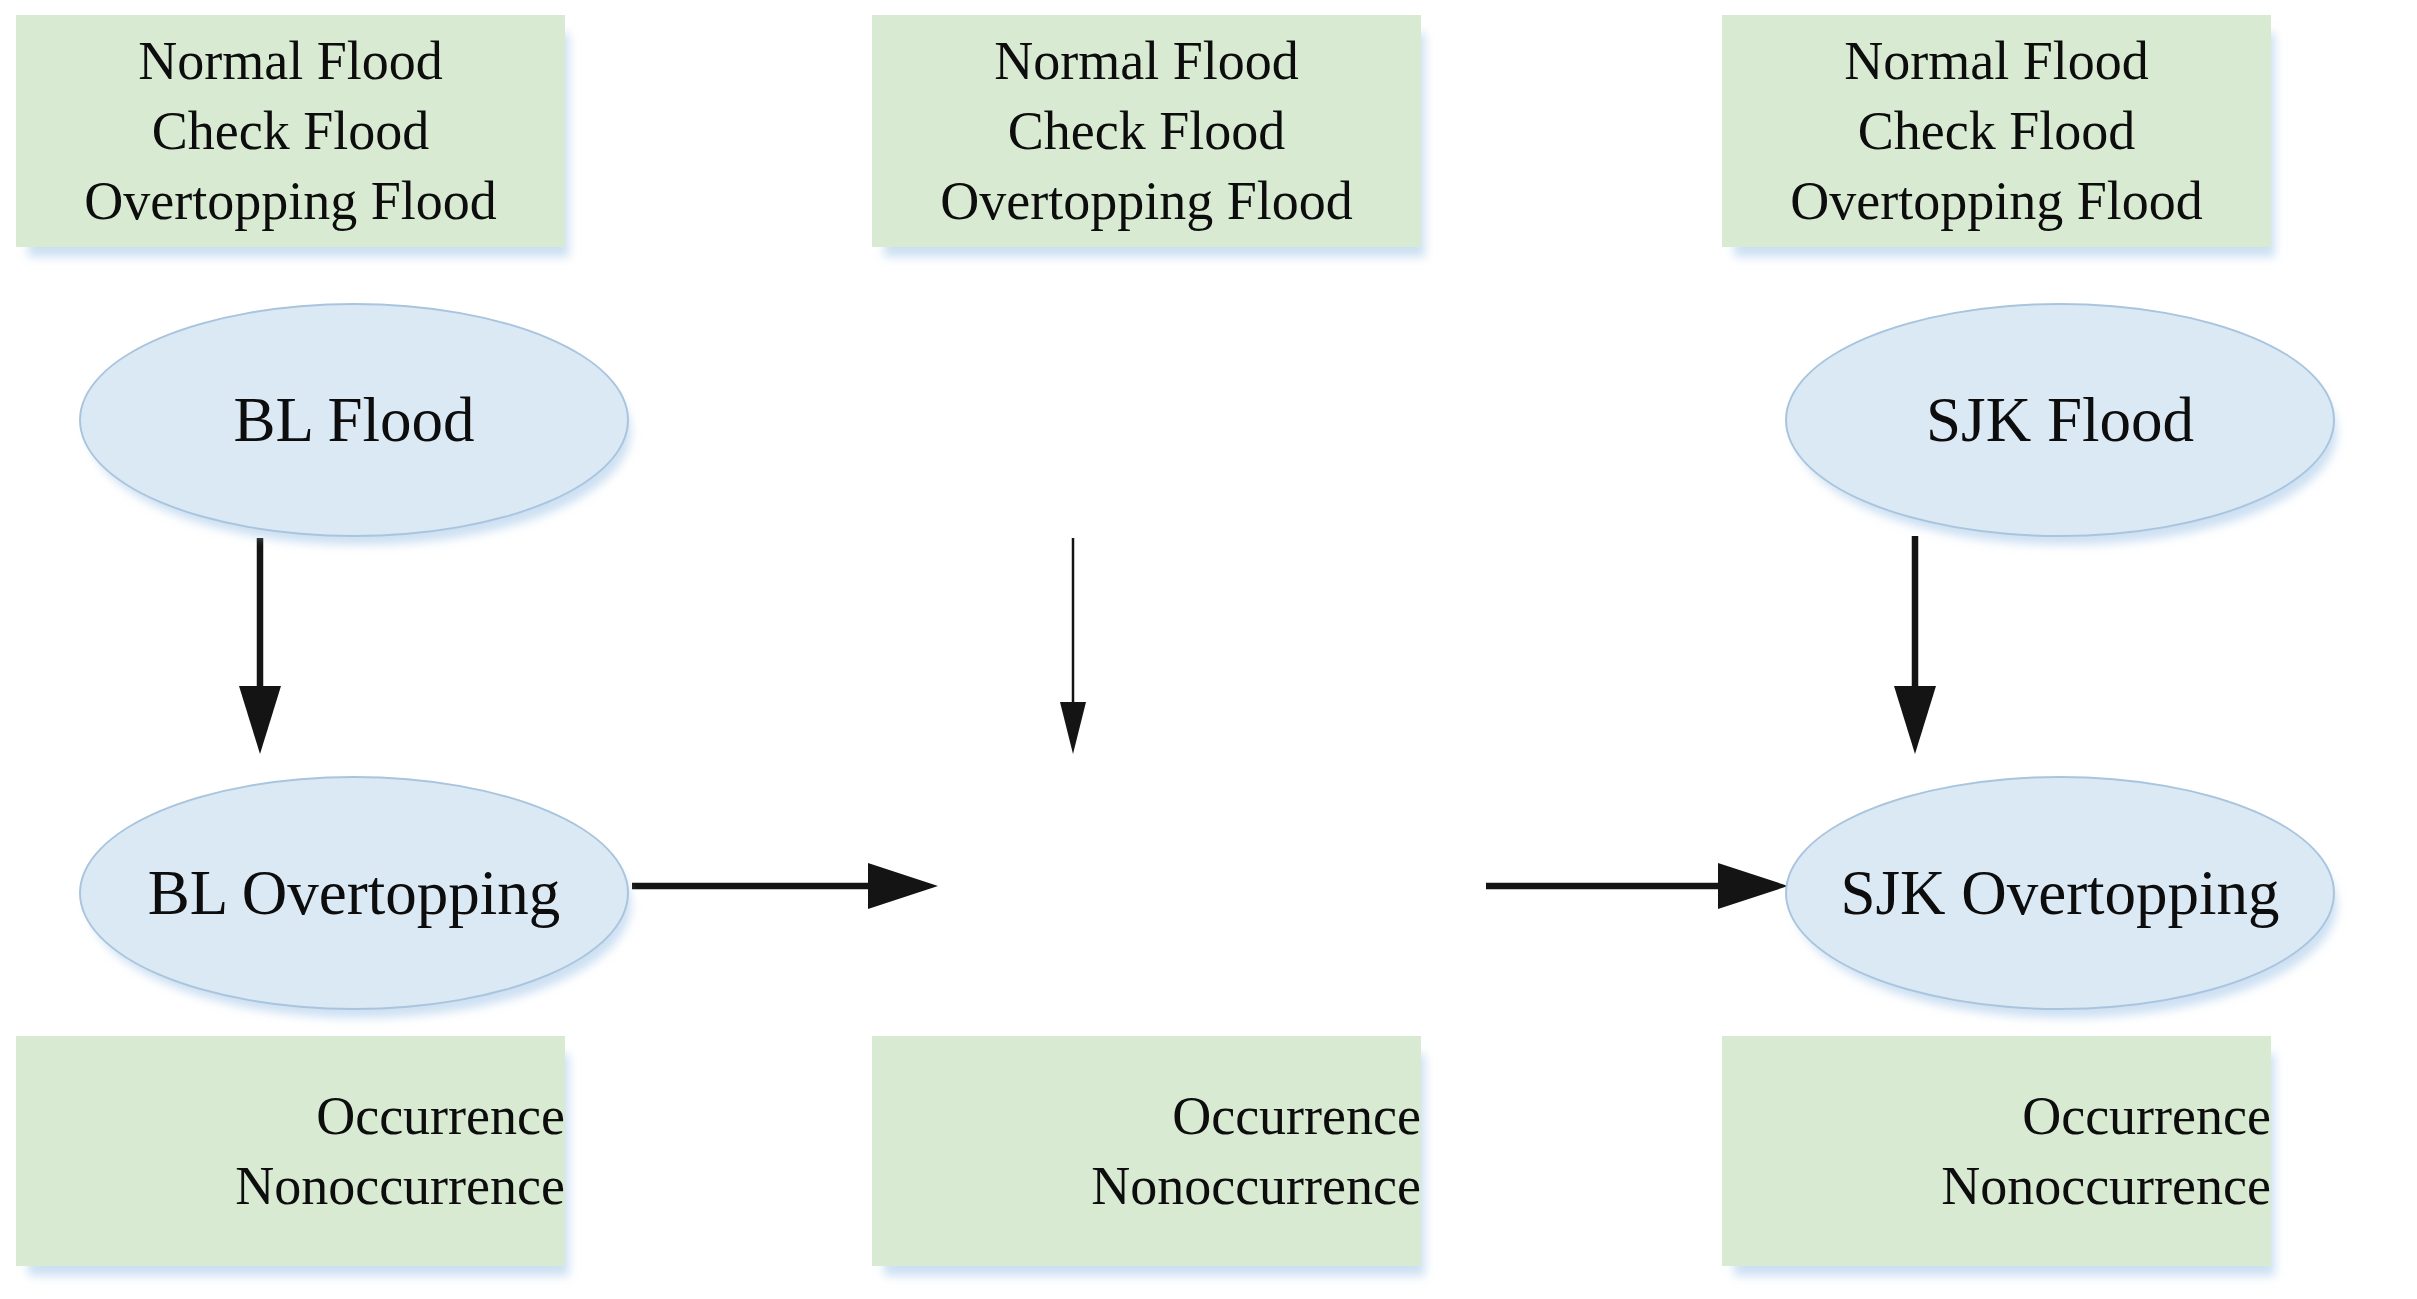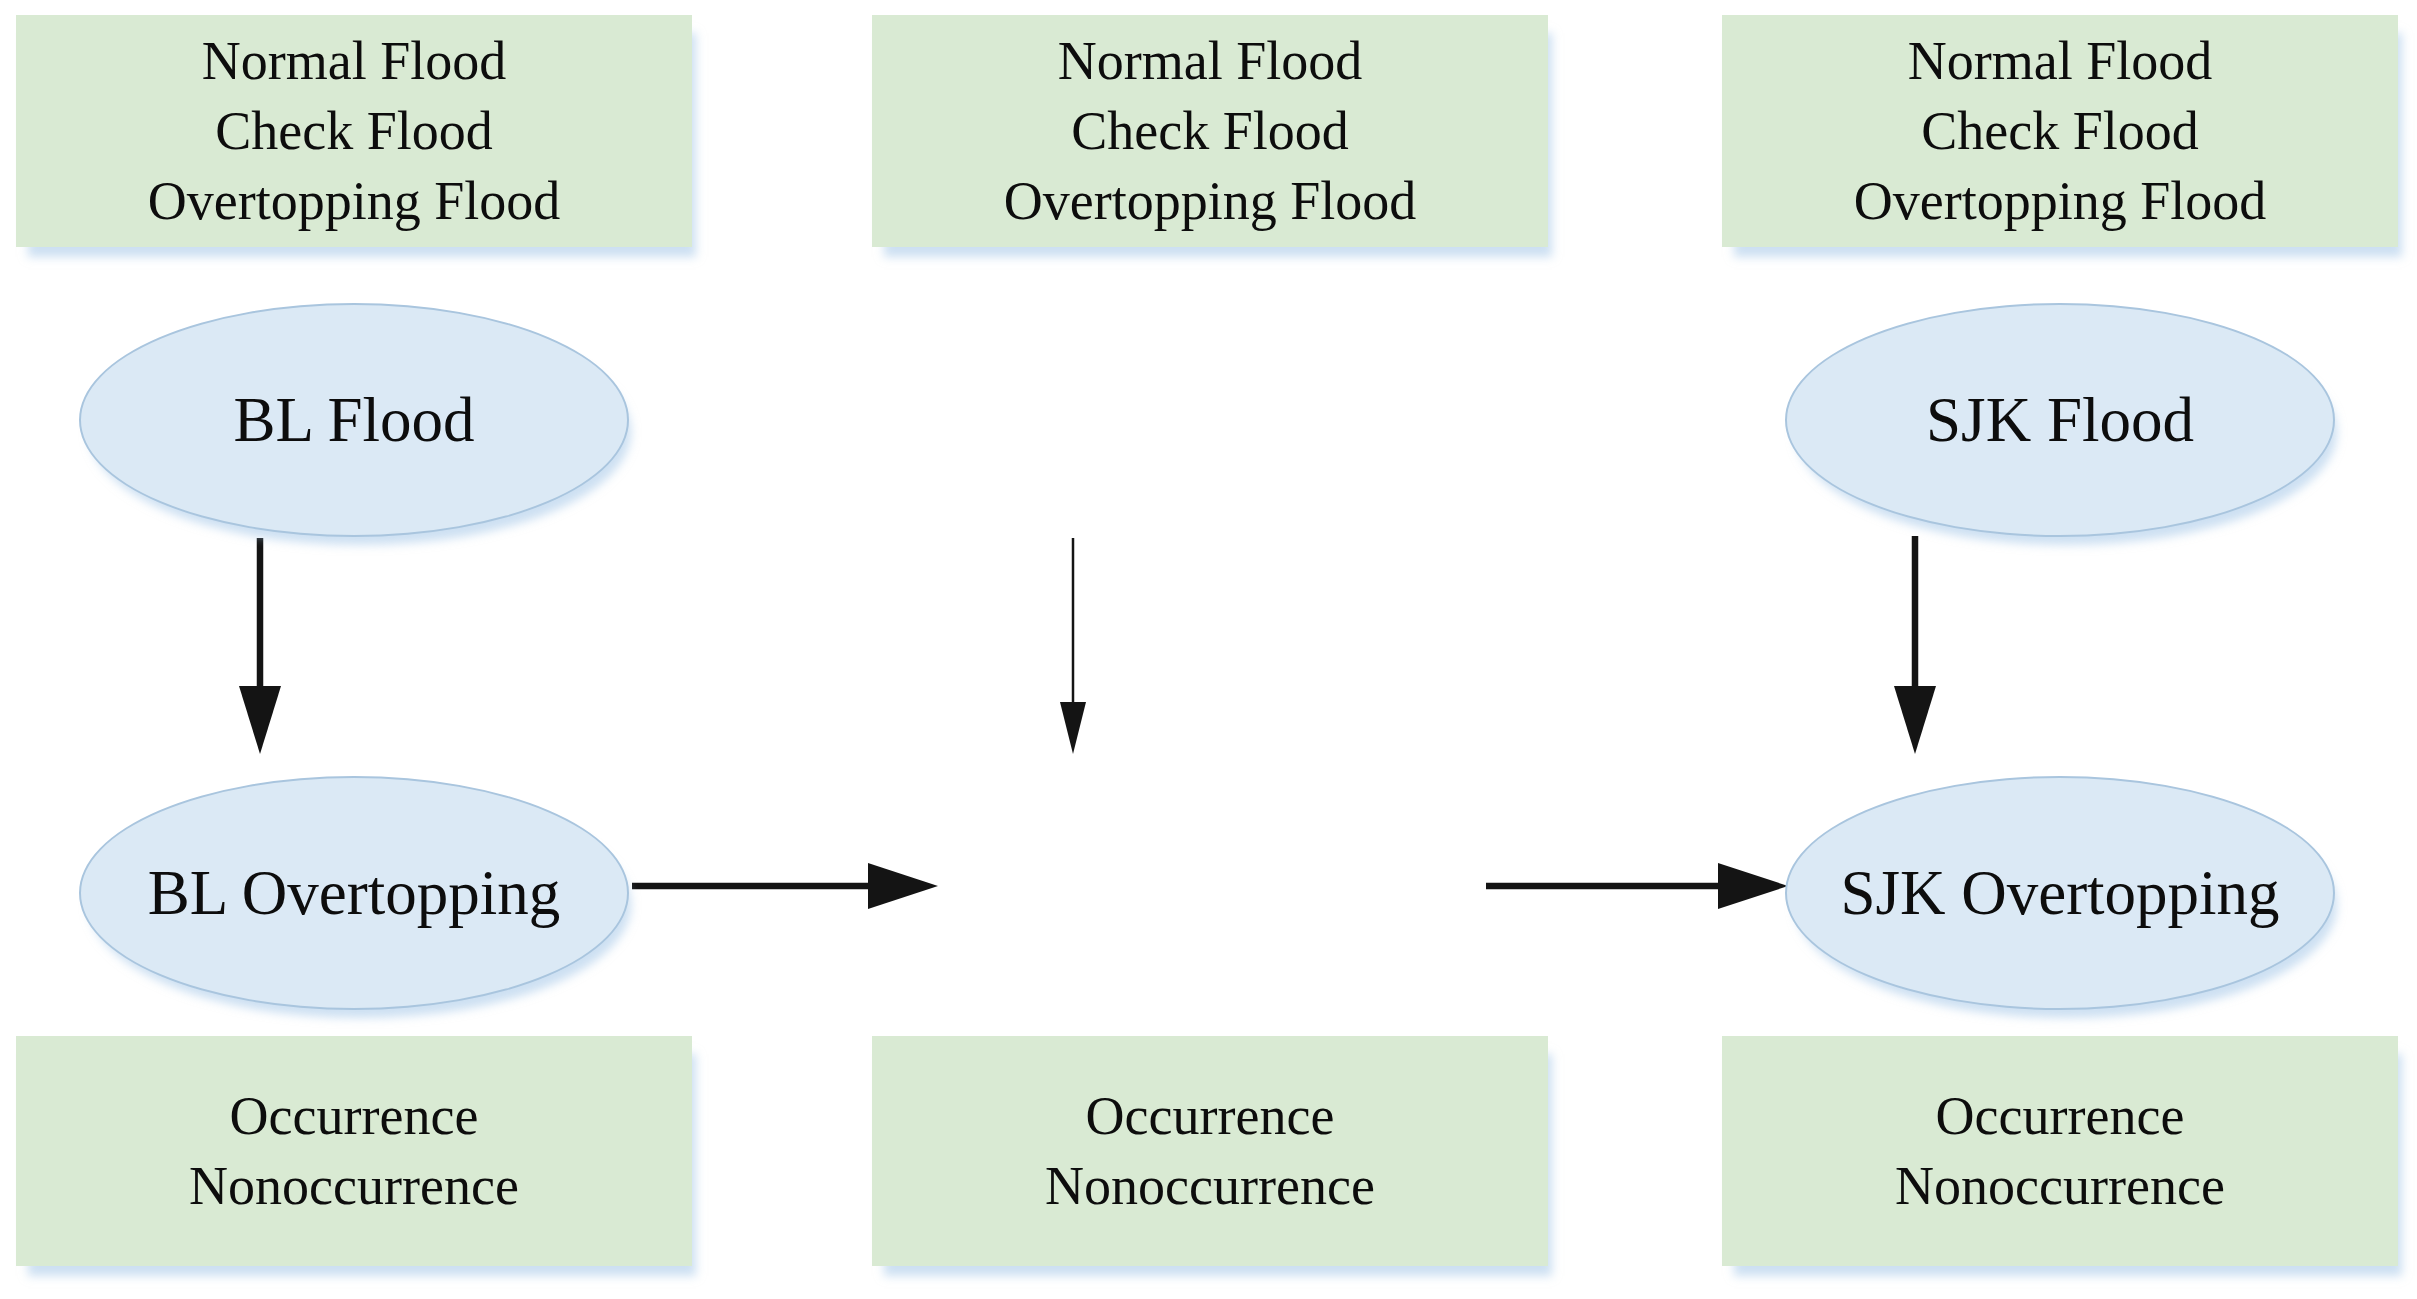--- a/index.html
+++ b/index.html
@@ -39,31 +39,31 @@
     width: 676px;
     height: 1299px;
   }
   .c0 { left: 16px; }
   .c1 { left: 872px; }
   .c2 { left: 1722px; }
 
   .state-box, .outcome-box {
     position: absolute;
     left: 0;
-    width: 676px;
+    width: 549px;
     background: var(--box-fill, #d9ead3);
     box-shadow: 8px 14px 9px -4px var(--shadow, rgba(164,199,232,0.55));
     display: flex;
     flex-direction: column;
     justify-content: center;
     align-items: center;
     z-index: 2;
   }
   .state-box   { top: 15px;   height: 232px; }
-  .outcome-box { top: 1036px; height: 230px; }
+  .outcome-box { top: 1036px; height: 230px; align-items: flex-end; }
 
   .box-line {
     font-size: 54px;
     line-height: 70px;
     white-space: nowrap;
     text-align: center;
   }
 
   .node {
     position: absolute;

